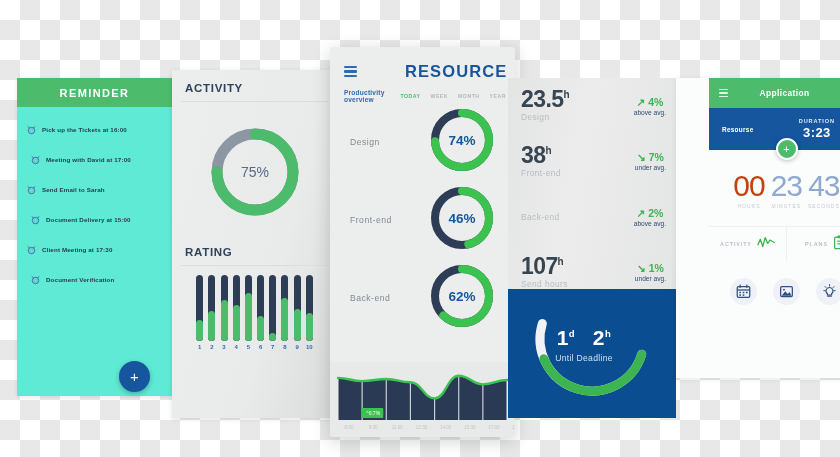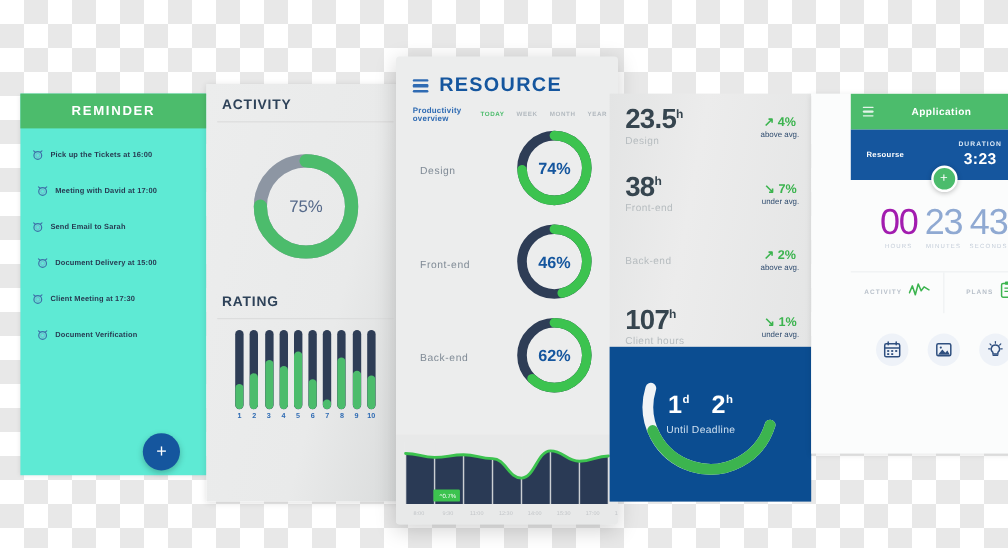--- a/index.html
+++ b/index.html
@@ -59,21 +59,21 @@
   
   #resource-card{
     position:absolute;left:330px;top:47px;width:185px;height:390px;
     background:#eceded;border-radius:3px;
     box-shadow:0 4px 18px rgba(0,0,0,.18);
     overflow:hidden;
   }
   #resource-header{display:flex;align-items:center;gap:9px;padding:15px 0 0 14px;}
   #hamburger-icon{display:flex;flex-direction:column;gap:2.4px;}
   #hamburger-icon i{display:block;width:13px;height:2.1px;background:#2f6bb3;border-radius:1px;}
-  #resource-title{font-size:16.5px;font-weight:bold;color:#15569e;letter-spacing:1.1px;}
+  #resource-title{font-size:16.5px;font-weight:bold;color:#15569e;letter-spacing:1.1px;margin-left:39px;}
   #resource-subbar{display:flex;align-items:center;padding:8px 9px 0 14px;}
   #productivity-label{font-size:6.6px;font-weight:bold;color:#2f6bb3;letter-spacing:.2px;}
   #range-tabs{margin-left:auto;display:flex;gap:10px;}
   .rtab{font-size:5.2px;font-weight:bold;letter-spacing:.5px;color:#b2b9bf;cursor:pointer;}
   .rtab.active{color:#4cbc6c;}
   .metric-row{display:flex;align-items:center;height:78px;padding:0 18px 0 0;}
   .metric-name{font-size:8.6px;color:#7f8a95;letter-spacing:.5px;margin-left:20px;width:72px;}
   .metric-donut{margin-left:auto;}
   #area-chart-wrap{position:absolute;left:0;bottom:0;width:185px;height:75px;}
 
@@ -120,21 +120,21 @@
   #app-duration-label{font-size:5.6px;font-weight:bold;letter-spacing:.9px;color:#dce9f6;}
   #app-duration-value{font-size:13px;font-weight:bold;letter-spacing:.4px;margin-top:1px;}
   #app-fab{
     position:absolute;left:50%;top:30px;transform:translateX(-50%);
     width:22px;height:22px;border-radius:50%;background:#4cbc6c;border:2.5px solid #fff;
     display:flex;align-items:center;justify-content:center;color:#fff;font-size:11px;line-height:1;
     box-shadow:0 1px 4px rgba(0,0,0,.25);cursor:pointer;
   }
   #timer-row{display:flex;justify-content:center;align-items:flex-end;gap:6px;padding:22px 0 0 0;}
   .timer-unit{text-align:center;}
-  .timer-digits{font-size:30px;font-weight:300;color:#a21caf;line-height:.9;letter-spacing:-1px;}
+  .timer-digits{font-size:30px;font-weight:300;color:#c2410c;line-height:.9;letter-spacing:-1px;}
   .timer-digits.lit{color:#8fa9d2;}
   .timer-caption{font-size:5px;color:#c3ccd8;letter-spacing:1px;margin-top:4px;}
   #app-midrow{display:flex;border-top:1px solid #eef0f2;margin-top:17px;}
   .midcell{flex:1;display:flex;align-items:center;justify-content:center;gap:5px;height:34px;}
   .midcell:first-child{border-right:1px solid #eef0f2;}
   .midlabel{font-size:5.4px;color:#b7bfc9;letter-spacing:.9px;font-weight:bold;}
   #app-iconrow{display:flex;justify-content:center;gap:16px;padding-top:17px;}
   .circ-icon{width:27px;height:27px;border-radius:50%;background:#eef2f8;display:flex;align-items:center;justify-content:center;cursor:pointer;}
 </style>
 </head>
@@ -367,21 +367,21 @@
             <div class="stat-cat">Back-end</div>
           </div>
           <div class="stat-right">
             <div class="stat-delta"><span>↗</span> <span>2%</span></div>
             <div class="stat-avg">above avg.</div>
           </div>
         </div>
         <div class="stat-row">
           <div class="stat-left">
             <div class="stat-num"><span>107</span><sup>h</sup></div>
-            <div class="stat-cat">Client hours</div>
+            <div class="stat-cat">Send hours</div>
           </div>
           <div class="stat-right">
             <div class="stat-delta"><span>↘</span> <span>1%</span></div>
             <div class="stat-avg">under avg.</div>
           </div>
         </div>
       </div>
   </div>
 
   <div id="deadline-panel">

